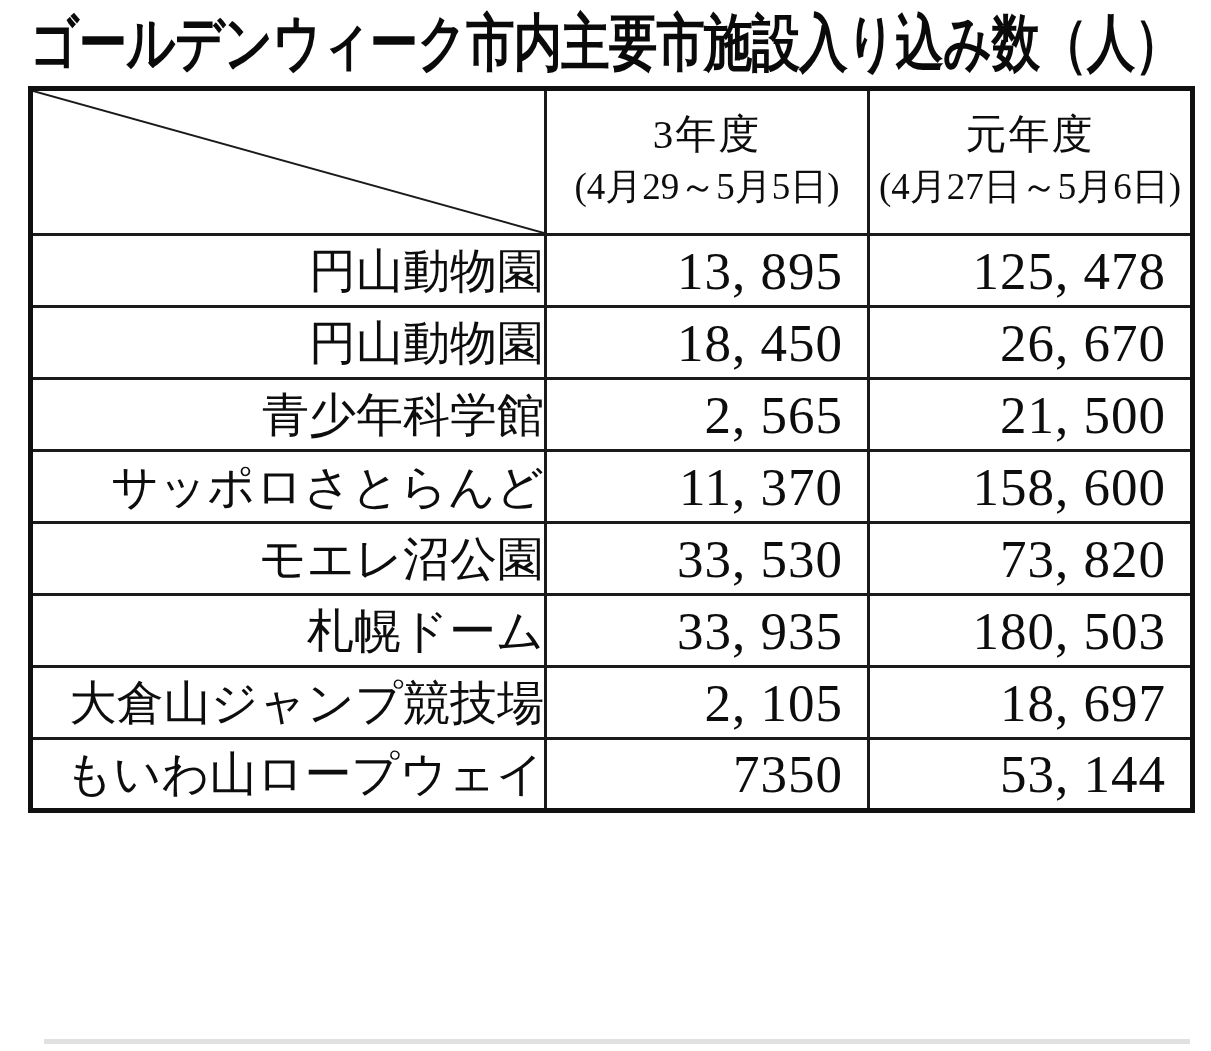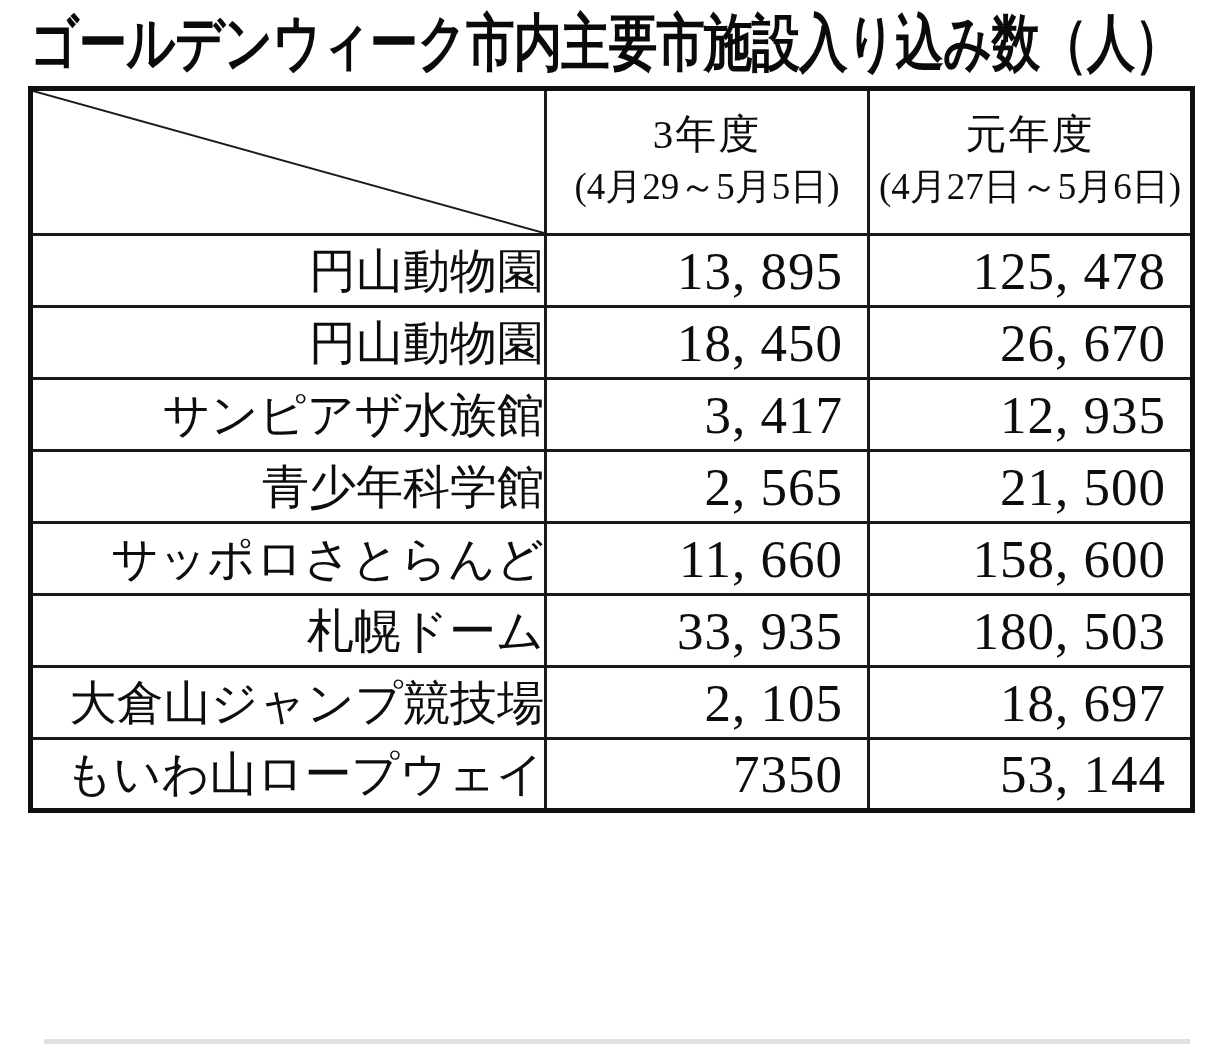--- a/index.html
+++ b/index.html
@@ -150,33 +150,33 @@
           <td class="name-cell"><span class="nm">円山動物園</span></td>
           <td class="num-cell">13, 895</td>
           <td class="num-cell">125, 478</td>
         </tr>
         <tr class="data-row">
           <td class="name-cell"><span class="nm">円山動物園</span></td>
           <td class="num-cell">18, 450</td>
           <td class="num-cell">26, 670</td>
         </tr>
         <tr class="data-row">
-          <td class="name-cell"><span class="nm">サンピアザ水族館</span></td>
-          <td class="num-cell">3, 417</td>
-          <td class="num-cell">12, 935</td>
-        </tr>
-        <tr class="data-row">
           <td class="name-cell"><span class="nm">青少年科学館</span></td>
           <td class="num-cell">2, 565</td>
           <td class="num-cell">21, 500</td>
         </tr>
         <tr class="data-row">
           <td class="name-cell"><span class="nm">サッポロさとらんど</span></td>
-          <td class="num-cell">11, 660</td>
+          <td class="num-cell">11, 370</td>
           <td class="num-cell">158, 600</td>
+        </tr>
+        <tr class="data-row">
+          <td class="name-cell"><span class="nm">モエレ沼公園</span></td>
+          <td class="num-cell">33, 530</td>
+          <td class="num-cell">73, 820</td>
         </tr>
         <tr class="data-row">
           <td class="name-cell"><span class="nm">札幌ドーム</span></td>
           <td class="num-cell">33, 935</td>
           <td class="num-cell">180, 503</td>
         </tr>
         <tr class="data-row">
           <td class="name-cell"><span class="nm">大倉山ジャンプ競技場</span></td>
           <td class="num-cell">2, 105</td>
           <td class="num-cell">18, 697</td>

